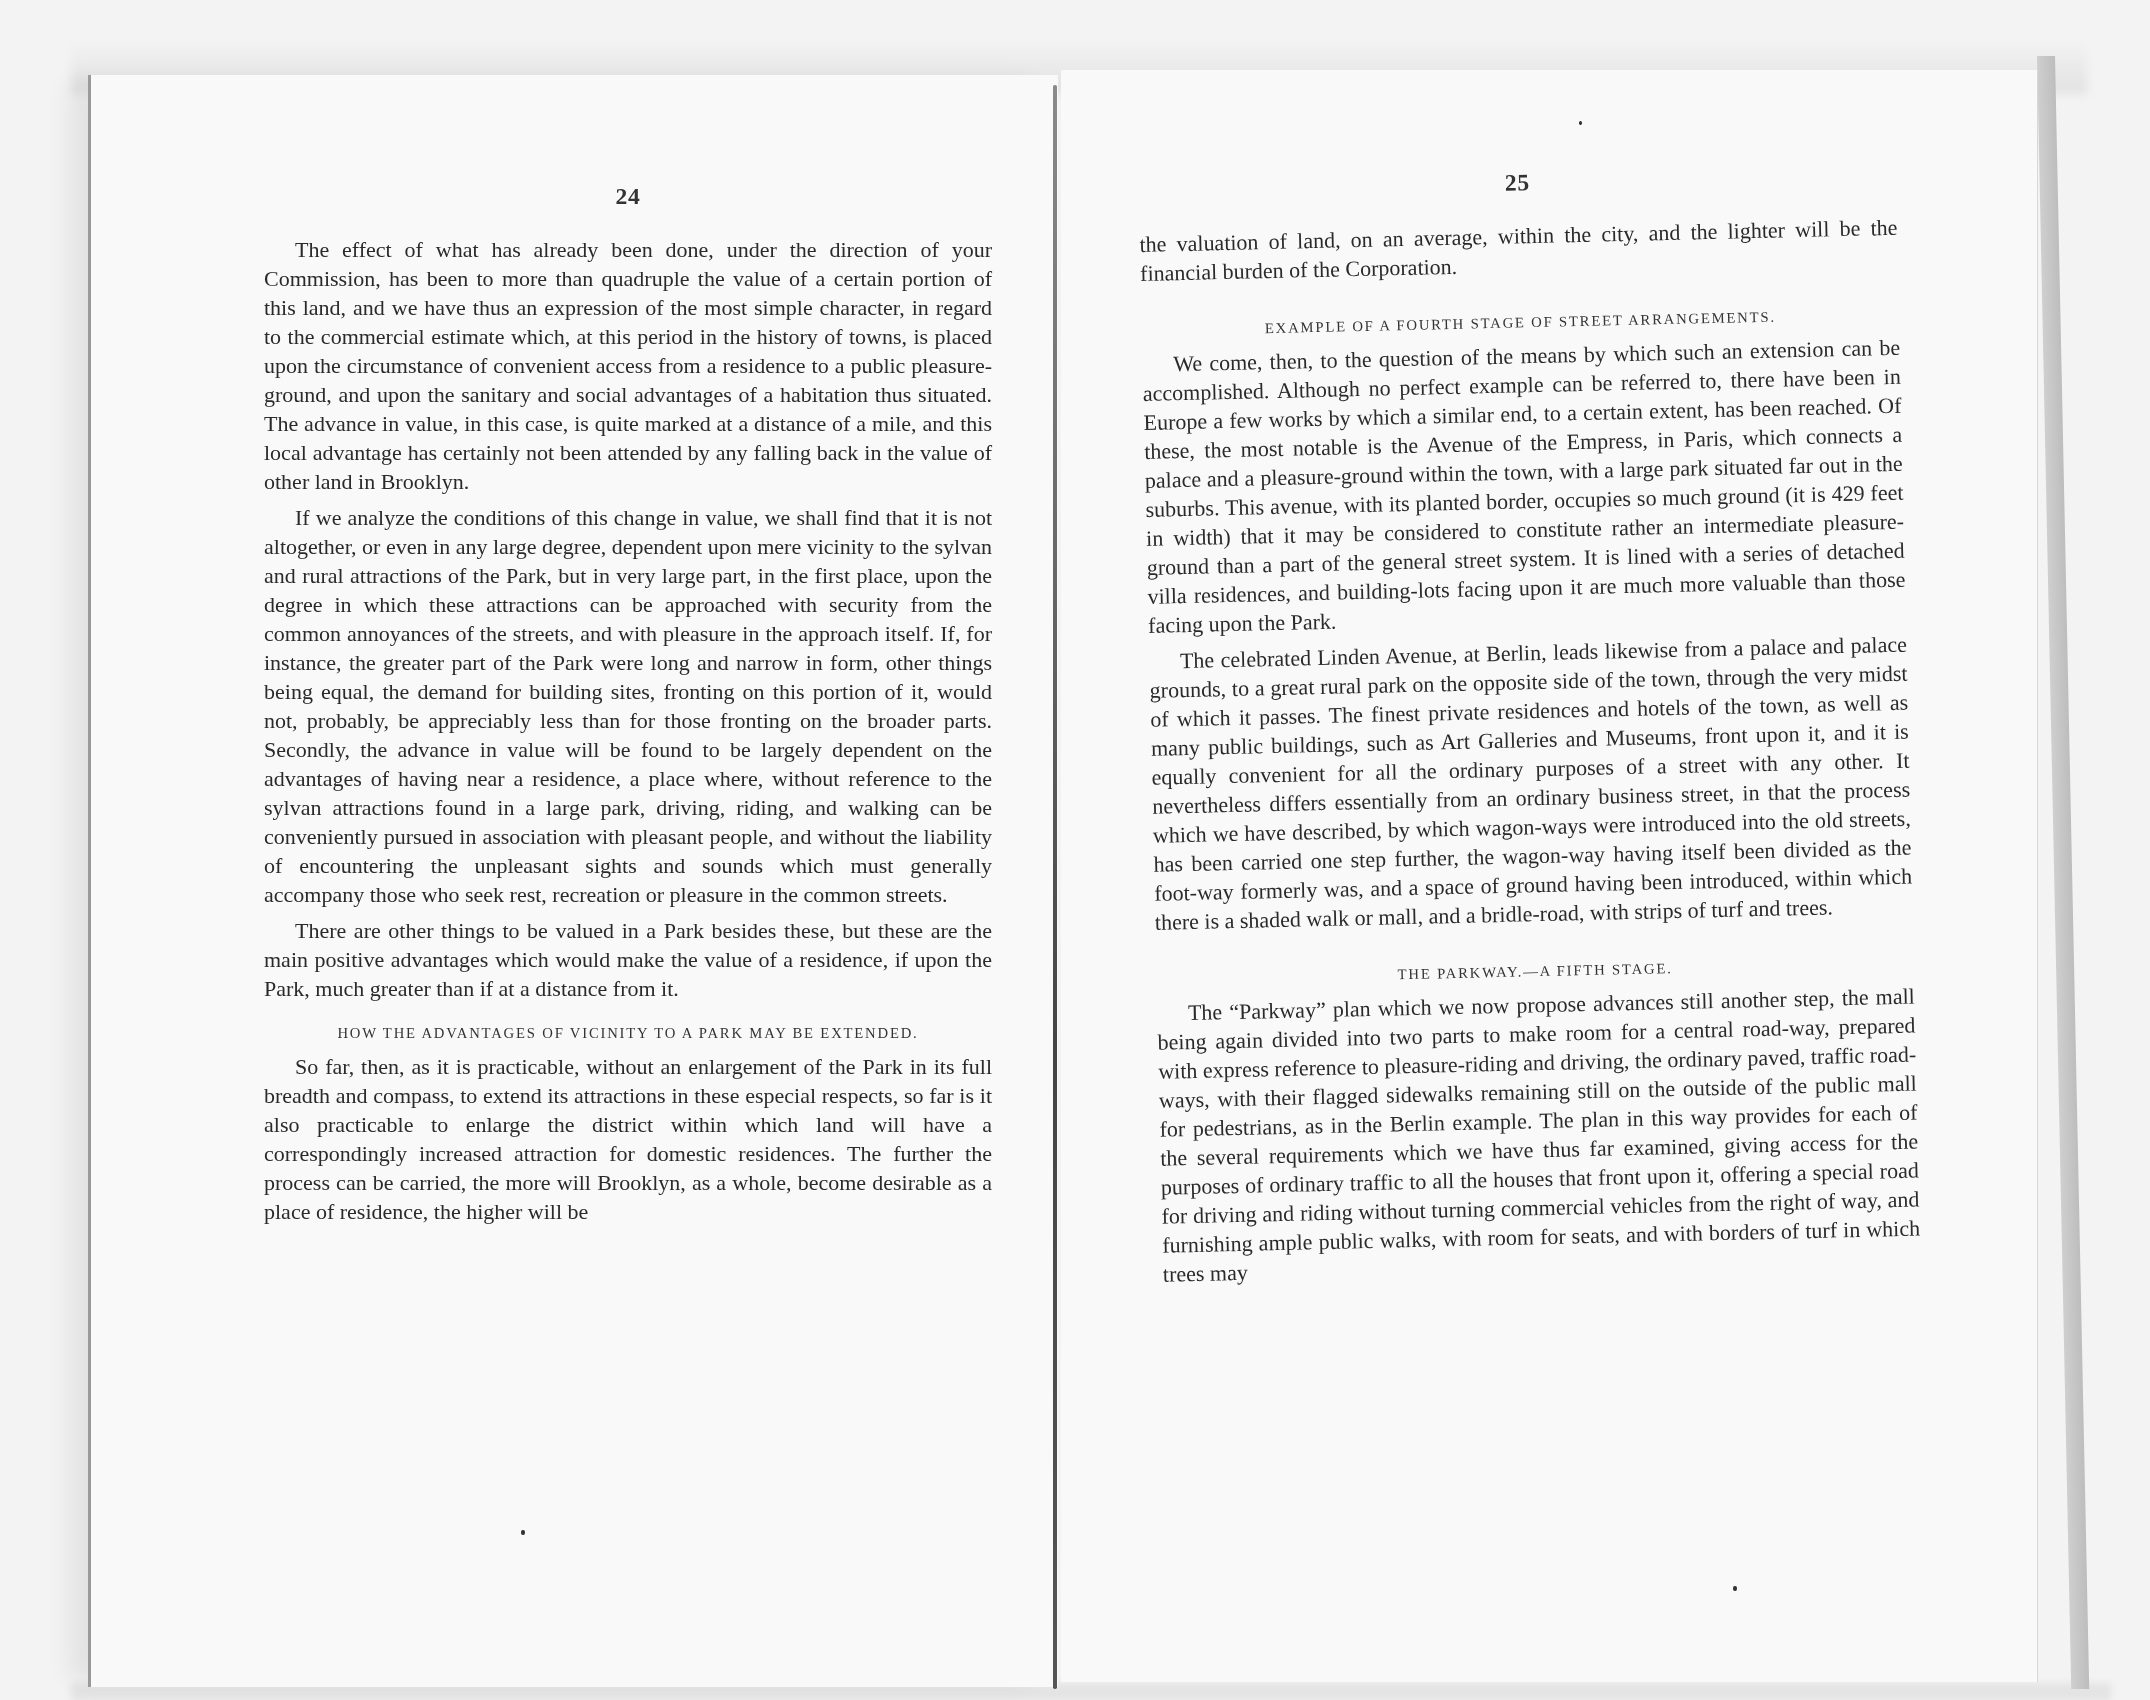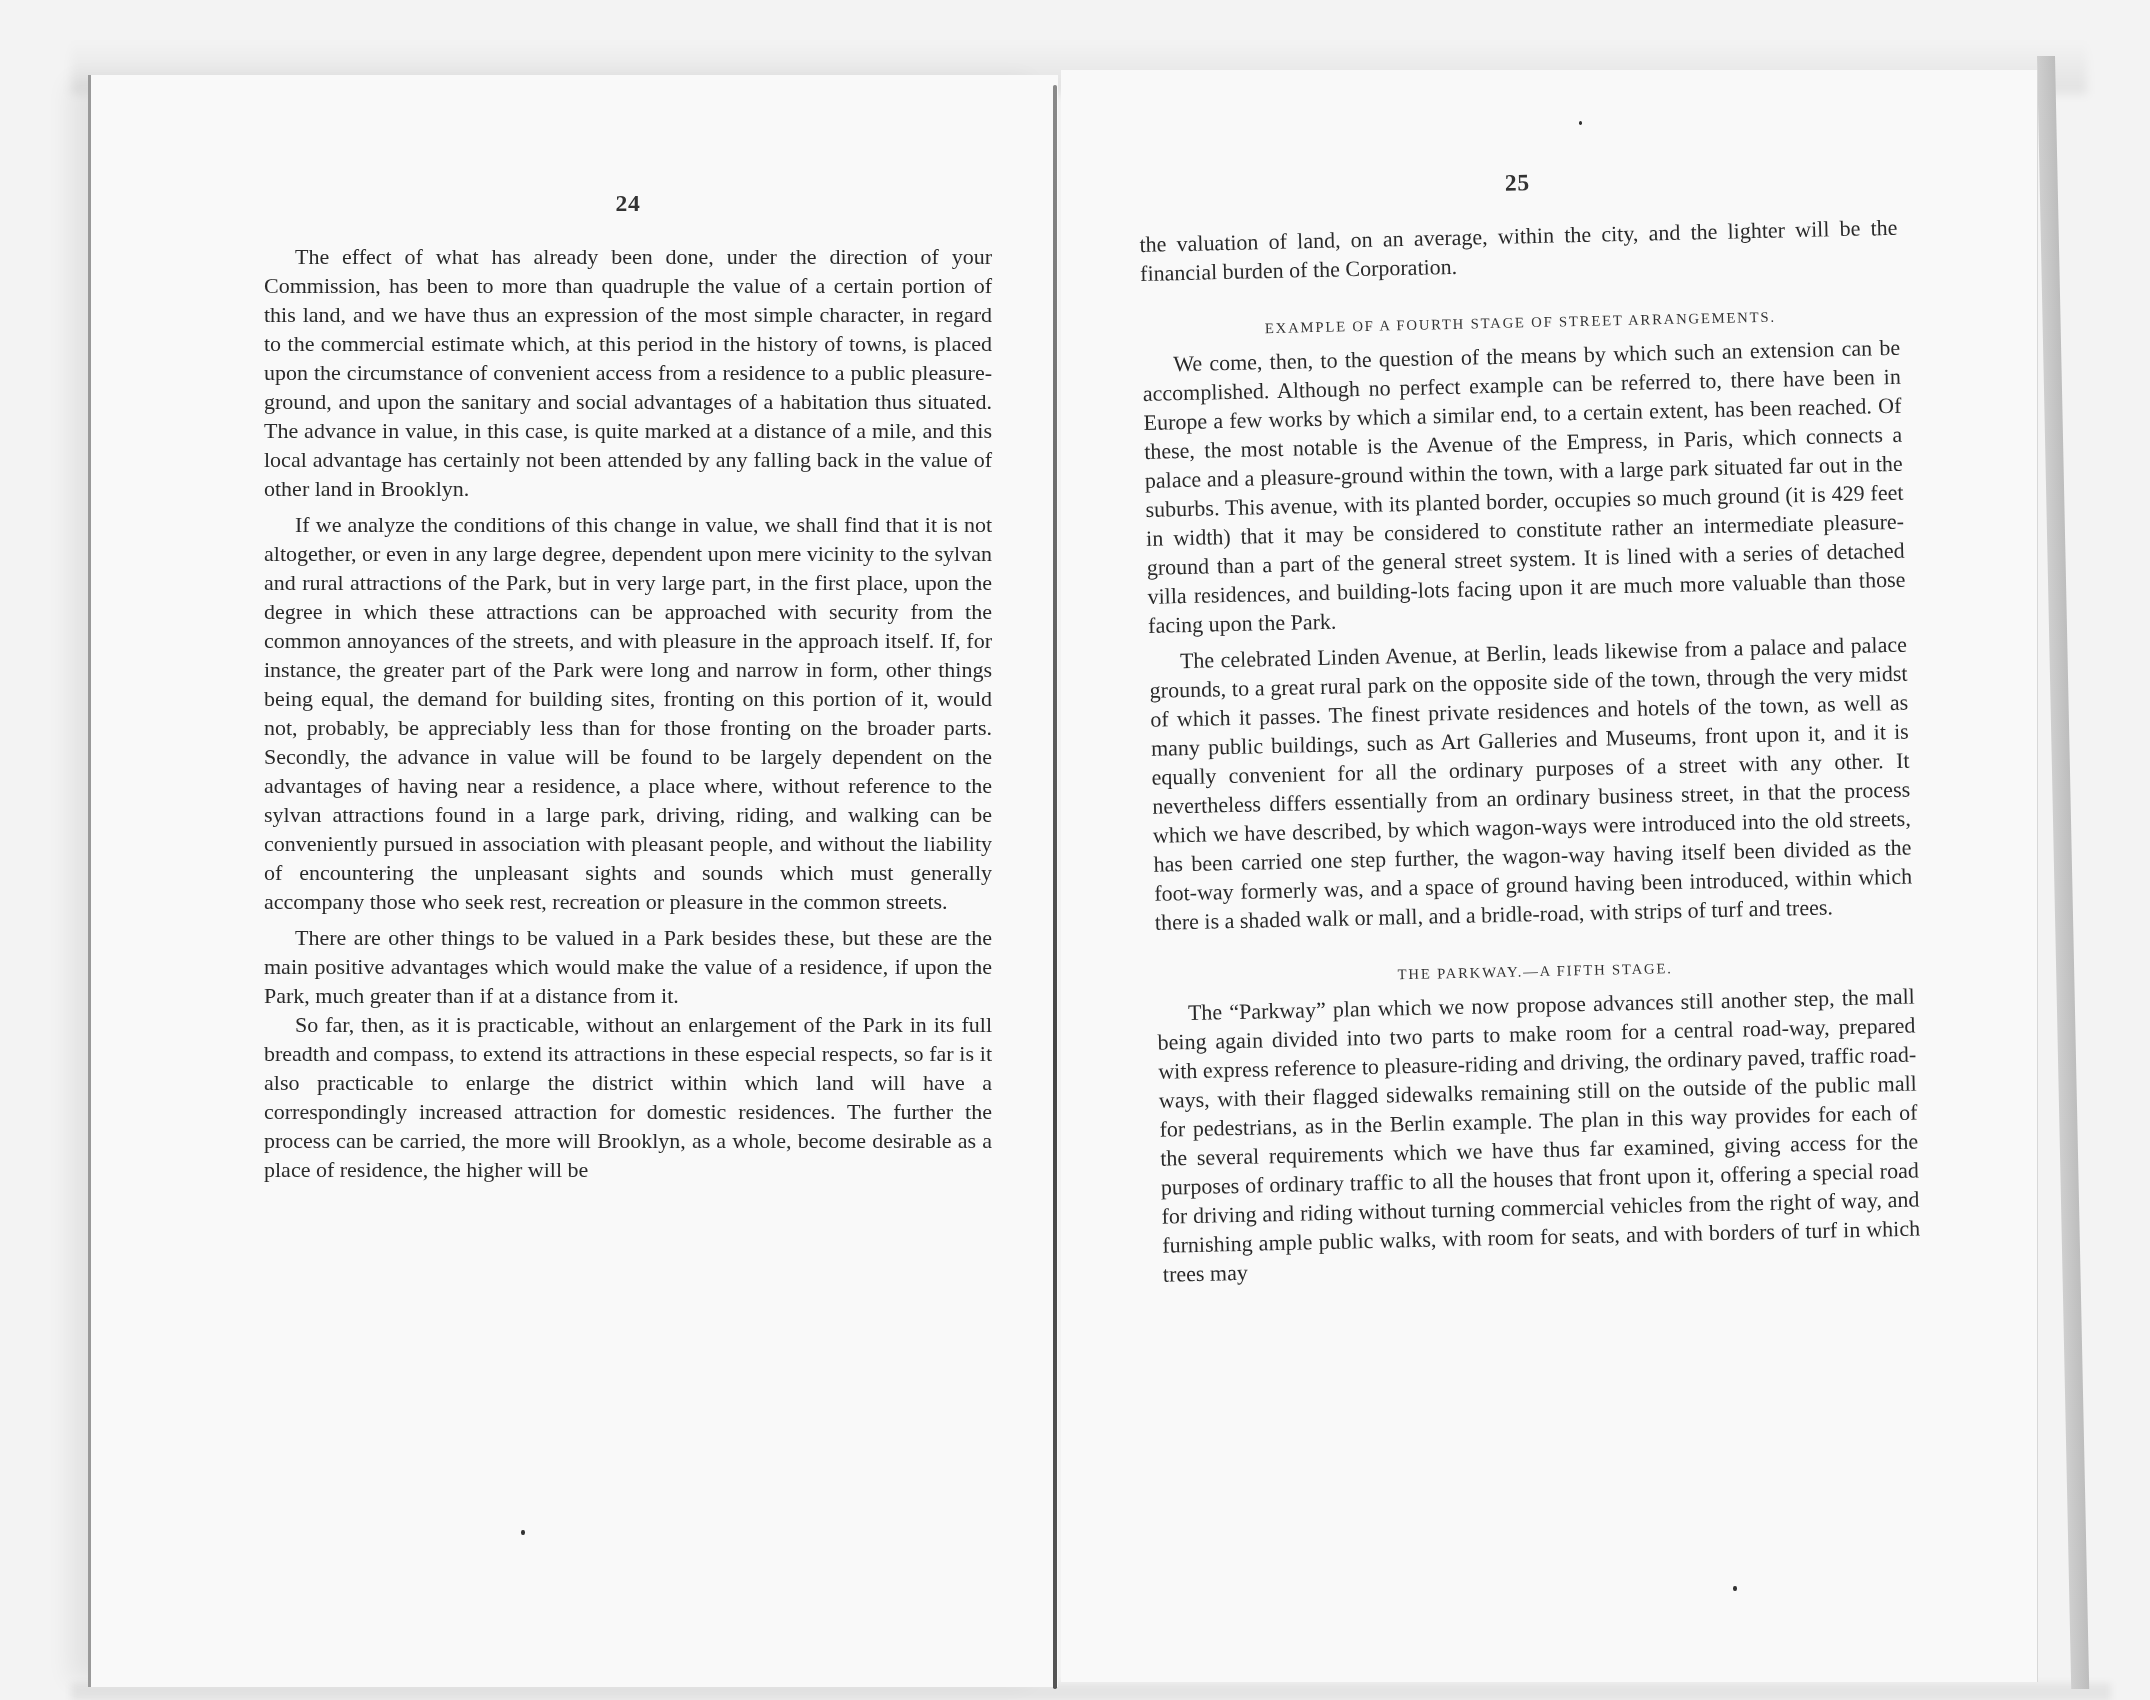--- a/index.html
+++ b/index.html
@@ -39,21 +39,21 @@
     position:absolute; left:1053px; top:85px; width:3.5px; height:1604px;
     background:linear-gradient(to bottom,#8a8a8a,#444 60%,#555);
     border-radius:1.8px;
   }
   .text-block {
     position:absolute; color:#2a2a2a;
     font-family:"Liberation Serif","DejaVu Serif",serif;
     font-size:22px; line-height:29px;
     text-align:justify;
   }
-  .left-text { left:264px; top:189px; width:728px; }
+  .left-text { left:264px; top:182px; width:728px; }
   .right-text {
     left:1138px; top:177px; width:758px;
     transform:rotate(-1.3deg); transform-origin:top left;
   }
   .page-number {
     text-align:center; font-size:23.6px; font-weight:bold; color:#333;
     margin-bottom:23.6px; letter-spacing:0.6px;
   }
   .section-heading {
     text-align:center; font-size:14.7px; letter-spacing:1.8px; color:#333;
@@ -79,20 +79,21 @@
 
 <div class="spine"></div>
 
 <div class="text-block left-text">
   <div class="page-number">24</div>
 
   <p class="para">The effect of what has already been done, under the direction of your Commission, has been to more than quadruple the value of a certain portion of this land, and we have thus an expression of the most simple character, in regard to the commercial estimate which, at this period in the history of towns, is placed upon the circumstance of convenient access from a residence to a public pleasure-ground, and upon the sanitary and social advantages of a habitation thus situated. The advance in value, in this case, is quite marked at a distance of a mile, and this local advantage has certainly not been attended by any falling back in the value of other land in Brooklyn.</p>
   <p class="para para-gap">If we analyze the conditions of this change in value, we shall find that it is not altogether, or even in any large degree, dependent upon mere vicinity to the sylvan and rural attractions of the Park, but in very large part, in the first place, upon the degree in which these attractions can be approached with security from the common annoyances of the streets, and with pleasure in the approach itself. If, for instance, the greater part of the Park were long and narrow in form, other things being equal, the demand for building sites, fronting on this portion of it, would not, probably, be appreciably less than for those fronting on the broader parts. Secondly, the advance in value will be found to be largely dependent on the advantages of having near a residence, a place where, without reference to the sylvan attractions found in a large park, driving, riding, and walking can be conveniently pursued in association with pleasant people, and without the liability of encountering the unpleasant sights and sounds which must generally accompany those who seek rest, recreation or pleasure in the common streets.</p>
   <p class="para para-gap">There are other things to be valued in a Park besides these, but these are the main positive advantages which would make the value of a residence, if upon the Park, much greater than if at a distance from it.</p>
 
+  <div class="section-heading">How the Advantages of Vicinity to a Park May Be Extended.</div>
   <p class="para">So far, then, as it is practicable, without an enlargement of the Park in its full breadth and compass, to extend its attractions in these especial respects, so far is it also practicable to enlarge the district within which land will have a correspondingly increased attraction for domestic residences. The further the process can be carried, the more will Brooklyn, as a whole, become desirable as a place of residence, the higher will be</p>
 </div>
 
 <div class="text-block right-text">
   <div class="page-number">25</div>
   <p class="para cont">the valuation of land, on an average, within the city, and the lighter will be the financial burden of the Corporation.</p>
 
   <div class="section-heading" style="margin-top:33px">Example of a Fourth Stage of Street Arrangements.</div>
   <p class="para">We come, then, to the question of the means by which such an extension can be accomplished. Although no perfect example can be referred to, there have been in Europe a few works by which a similar end, to a certain extent, has been reached. Of these, the most notable is the Avenue of the Empress, in Paris, which connects a palace and a pleasure-ground within the town, with a large park situated far out in the suburbs. This avenue, with its planted border, occupies so much ground (it is 429 feet in width) that it may be considered to constitute rather an intermediate pleasure-ground than a part of the general street system. It is lined with a series of detached villa residences, and building-lots facing upon it are much more valuable than those facing upon the Park.</p>
   <p class="para para-gap">The celebrated Linden Avenue, at Berlin, leads likewise from a palace and palace grounds, to a great rural park on the opposite side of the town, through the very midst of which it passes. The finest private residences and hotels of the town, as well as many public buildings, such as Art Galleries and Museums, front upon it, and it is equally convenient for all the ordinary purposes of a street with any other. It nevertheless differs essentially from an ordinary business street, in that the process which we have described, by which wagon-ways were introduced into the old streets, has been carried one step further, the wagon-way having itself been divided as the foot-way formerly was, and a space of ground having been introduced, within which there is a shaded walk or mall, and a bridle-road, with strips of turf and trees.</p>

